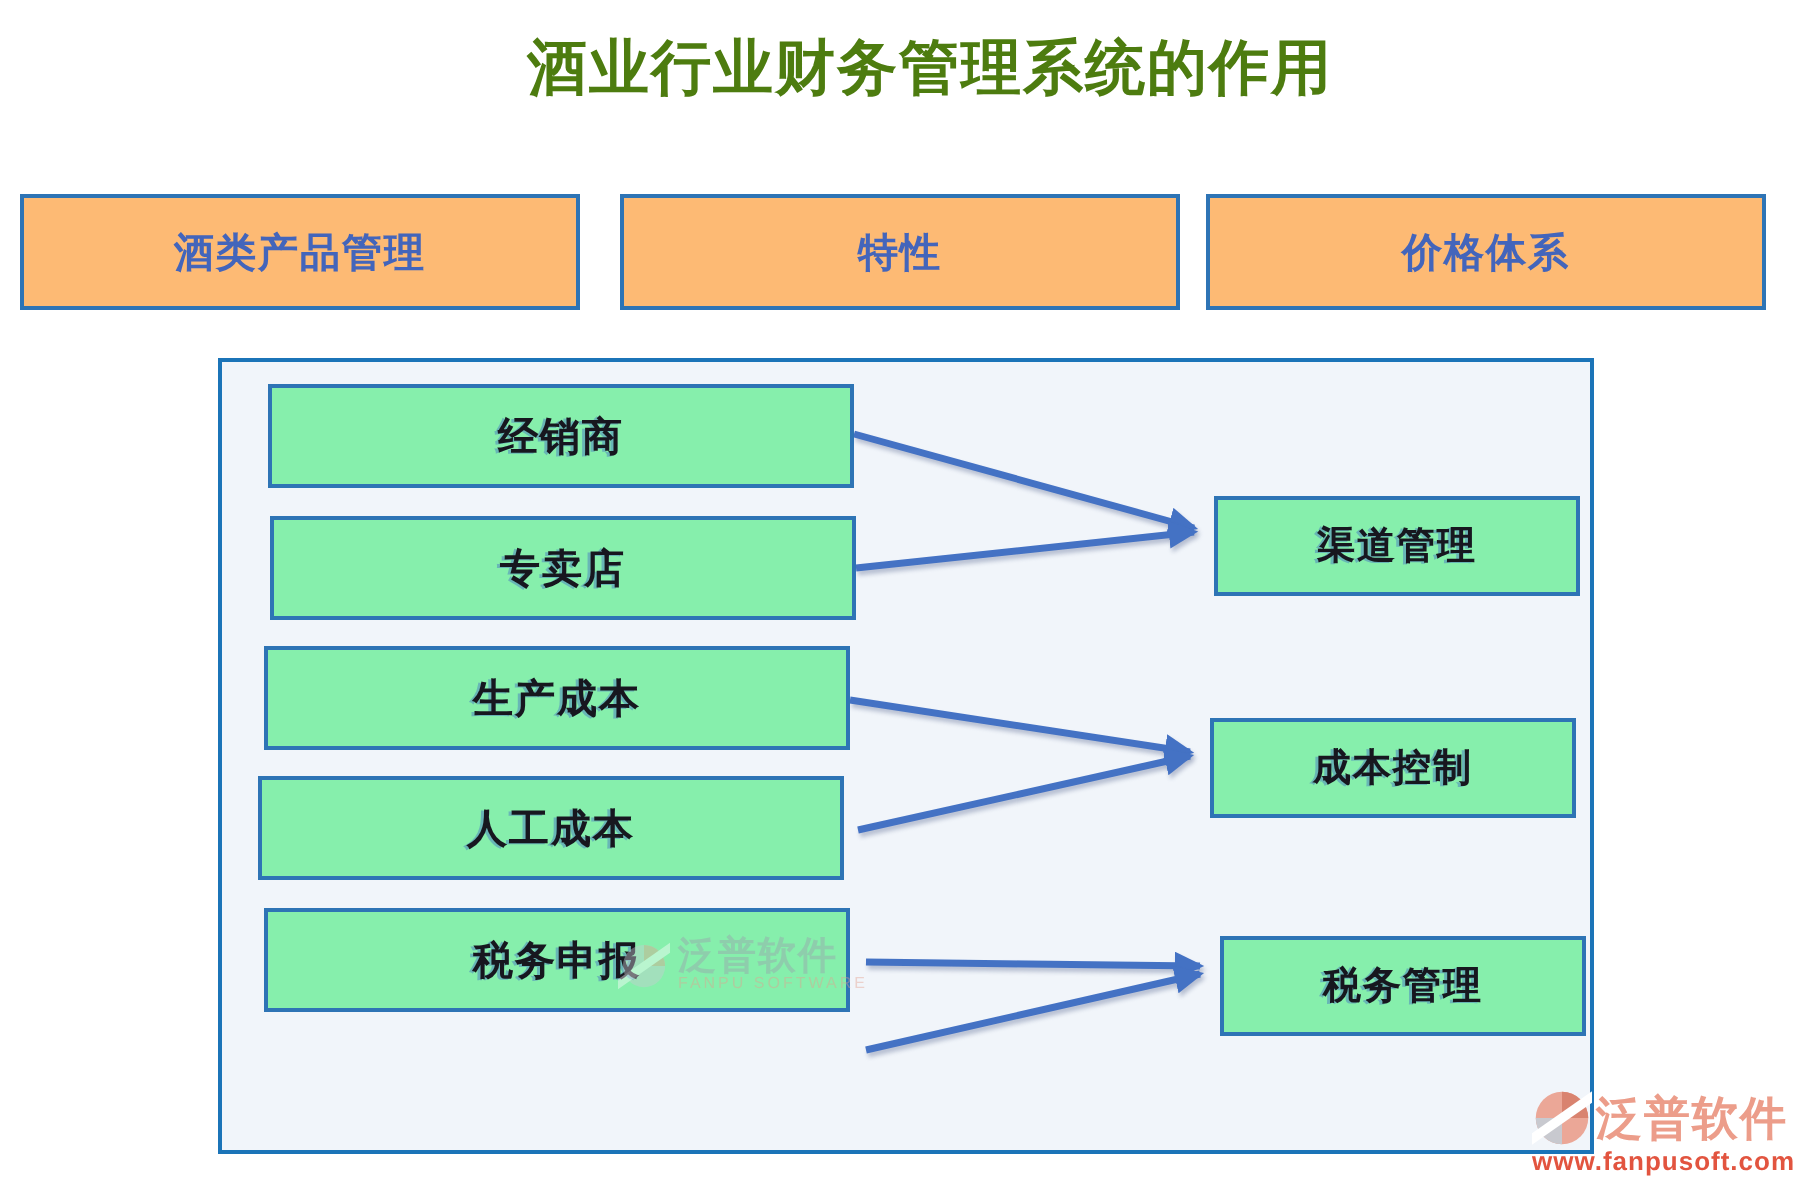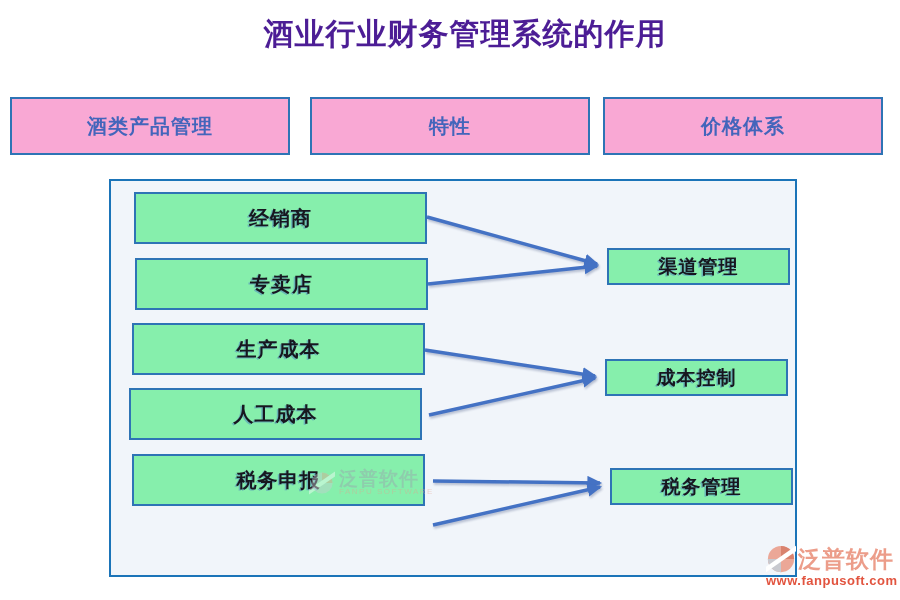--- a/index.html
+++ b/index.html
@@ -13,31 +13,31 @@
 
   
   .page-title {
     position: absolute;
     left: 0; top: 14px;
     width: 100%;
     text-align: center;
     padding-left: 30px;
     font-size: 30px;
     font-weight: bold;
-    color: #4c1d95;
+    color: #4d7c0f;
     letter-spacing: 1px;
   }
 
   
   .header-box {
     position: absolute;
     top: 97px;
     height: 58px;
     width: 280px;
-    background: #f9a8d4;
+    background: #fdba74;
     border: 2px solid #2e74b5;
     display: flex;
     align-items: center;
     justify-content: center;
     font-size: 20px;
     font-weight: bold;
     color: #4365bb;
     letter-spacing: 1px;
   }
   .header-box.hb1 { left: 10px; }
@@ -60,21 +60,21 @@
     display: flex;
     align-items: center;
     justify-content: center;
     font-size: 20px;
     font-weight: bold;
     color: #17171f;
     letter-spacing: 1px;
     text-shadow: -1.5px 0.5px 0 rgba(68,114,196,0.45);
   }
   .node.left  { width: 293px; height: 52px; }
-  .node.right { width: 183px; height: 37px; font-size: 19px; }
+  .node.right { width: 183px; height: 50px; font-size: 19px; }
 
   .ln1 { left: 23px;  top: 11px;  }
   .ln2 { left: 24px;  top: 77px;  }
   .ln3 { left: 21px;  top: 142px; }
   .ln4 { left: 18px;  top: 207px; }
   .ln5 { left: 21px;  top: 273px; }
   .ln6 { left: 23px;  top: 338px; }
 
   .rn1 { left: 496px; top: 67px;  }
   .rn2 { left: 494px; top: 178px; width: 186px; height: 35px; }

